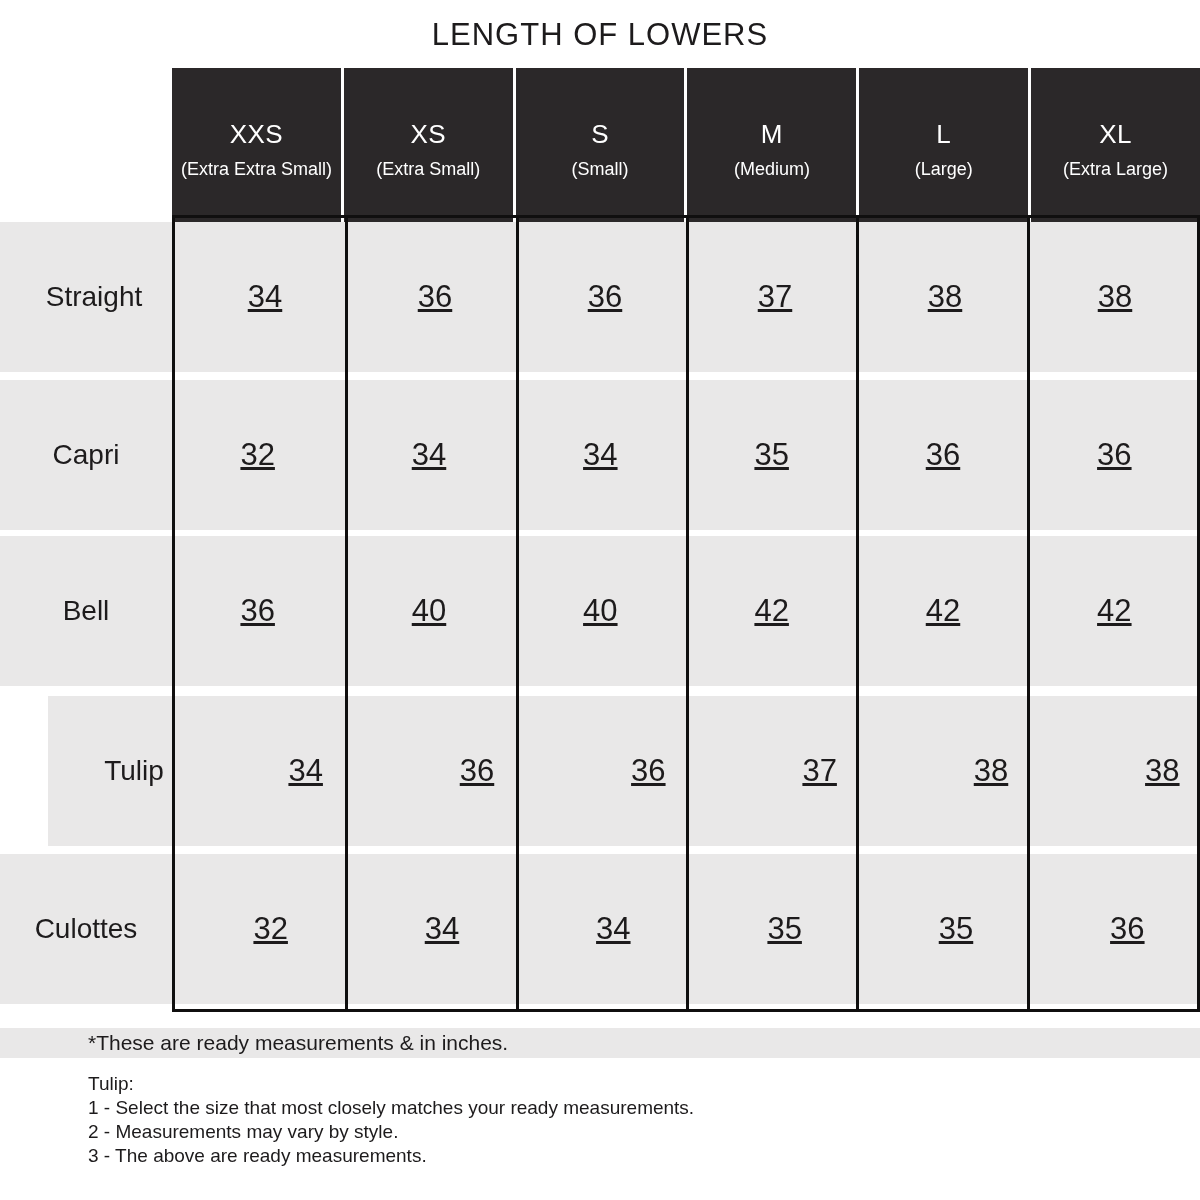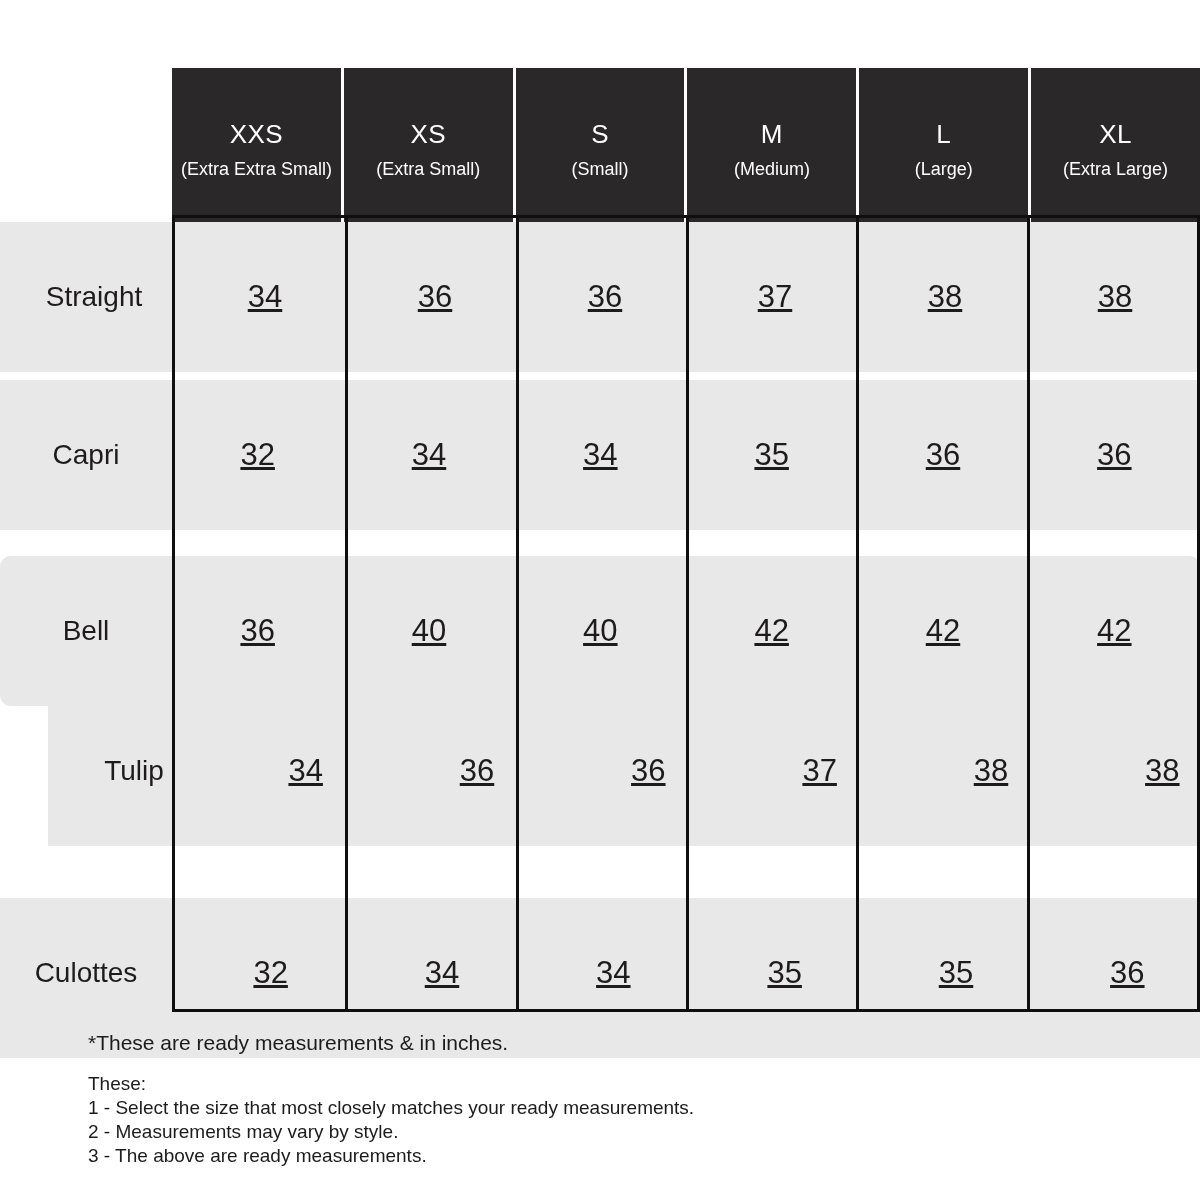--- a/index.html
+++ b/index.html
@@ -31,21 +31,21 @@
   .hsize { font-size: 26px; letter-spacing: 0.5px; }
   .hfull { font-size: 18px; margin-top: 9px; }
 
   
   .band {
     position: absolute; left: 0; width: 1200px; height: 150px;
     background: #e9e8e8;
     display: grid; grid-template-columns: 172px repeat(6, 1fr);
     align-items: center;
   }
-  .r0 { top: 222px; padding-left: 8px; } .r1 { top: 380px; } .r2 { top: 556px; border-radius: 11px; } .r3 { top: 696px; margin-left: 48px; } .r4 { top: 898px; gap: 26px; }
+  .r0 { top: 222px; padding-left: 8px; } .r1 { top: 380px; } .r2 { top: 536px; } .r3 { top: 696px; margin-left: 48px; } .r4 { top: 854px; gap: 26px; }
   .rlabel { text-align: center; font-size: 28px; }
   .val { text-align: center; font-size: 31px; font-weight: 400; text-decoration: underline; }
 
   
   .gridlines {
     position: absolute; left: 172px; top: 215px; width: 1028px; height: 797px;
     border: 3px solid #100f0f;
     display: grid; grid-template-columns: repeat(6, 1fr);
     pointer-events: none;
   }
@@ -61,20 +61,21 @@
   .note {
     position: absolute; left: 88px; top: 1072px;
     font-size: 19px; line-height: 24px;
   }
 </style>
 </head>
 <body>
 
 <div class="page">
 
+  <h1 class="title">LENGTH OF LOWERS</h1>
 
   <div class="header-row">
     <div class="hcell">
       <div class="hsize">XXS</div>
       <div class="hfull">(Extra Extra Small)</div>
     </div>
     <div class="hcell">
       <div class="hsize">XS</div>
       <div class="hfull">(Extra Small)</div>
     </div>
@@ -153,19 +154,19 @@
     <div class="gcell"></div>
     <div class="gcell"></div>
     <div class="gcell"></div>
   </div>
 
   <div class="footnote-stripe">
     <span>*These are ready measurements &amp; in inches.</span>
   </div>
 
   <div class="note">
-    <div>These:</div>
+    <div>Tulip:</div>
     <div>1 - Select the size that most closely matches your ready measurements.</div>
     <div>2 - Measurements may vary by style.</div>
     <div>3 - The above are ready measurements.</div>
   </div>
 
 </div>
 
 </body></html>

